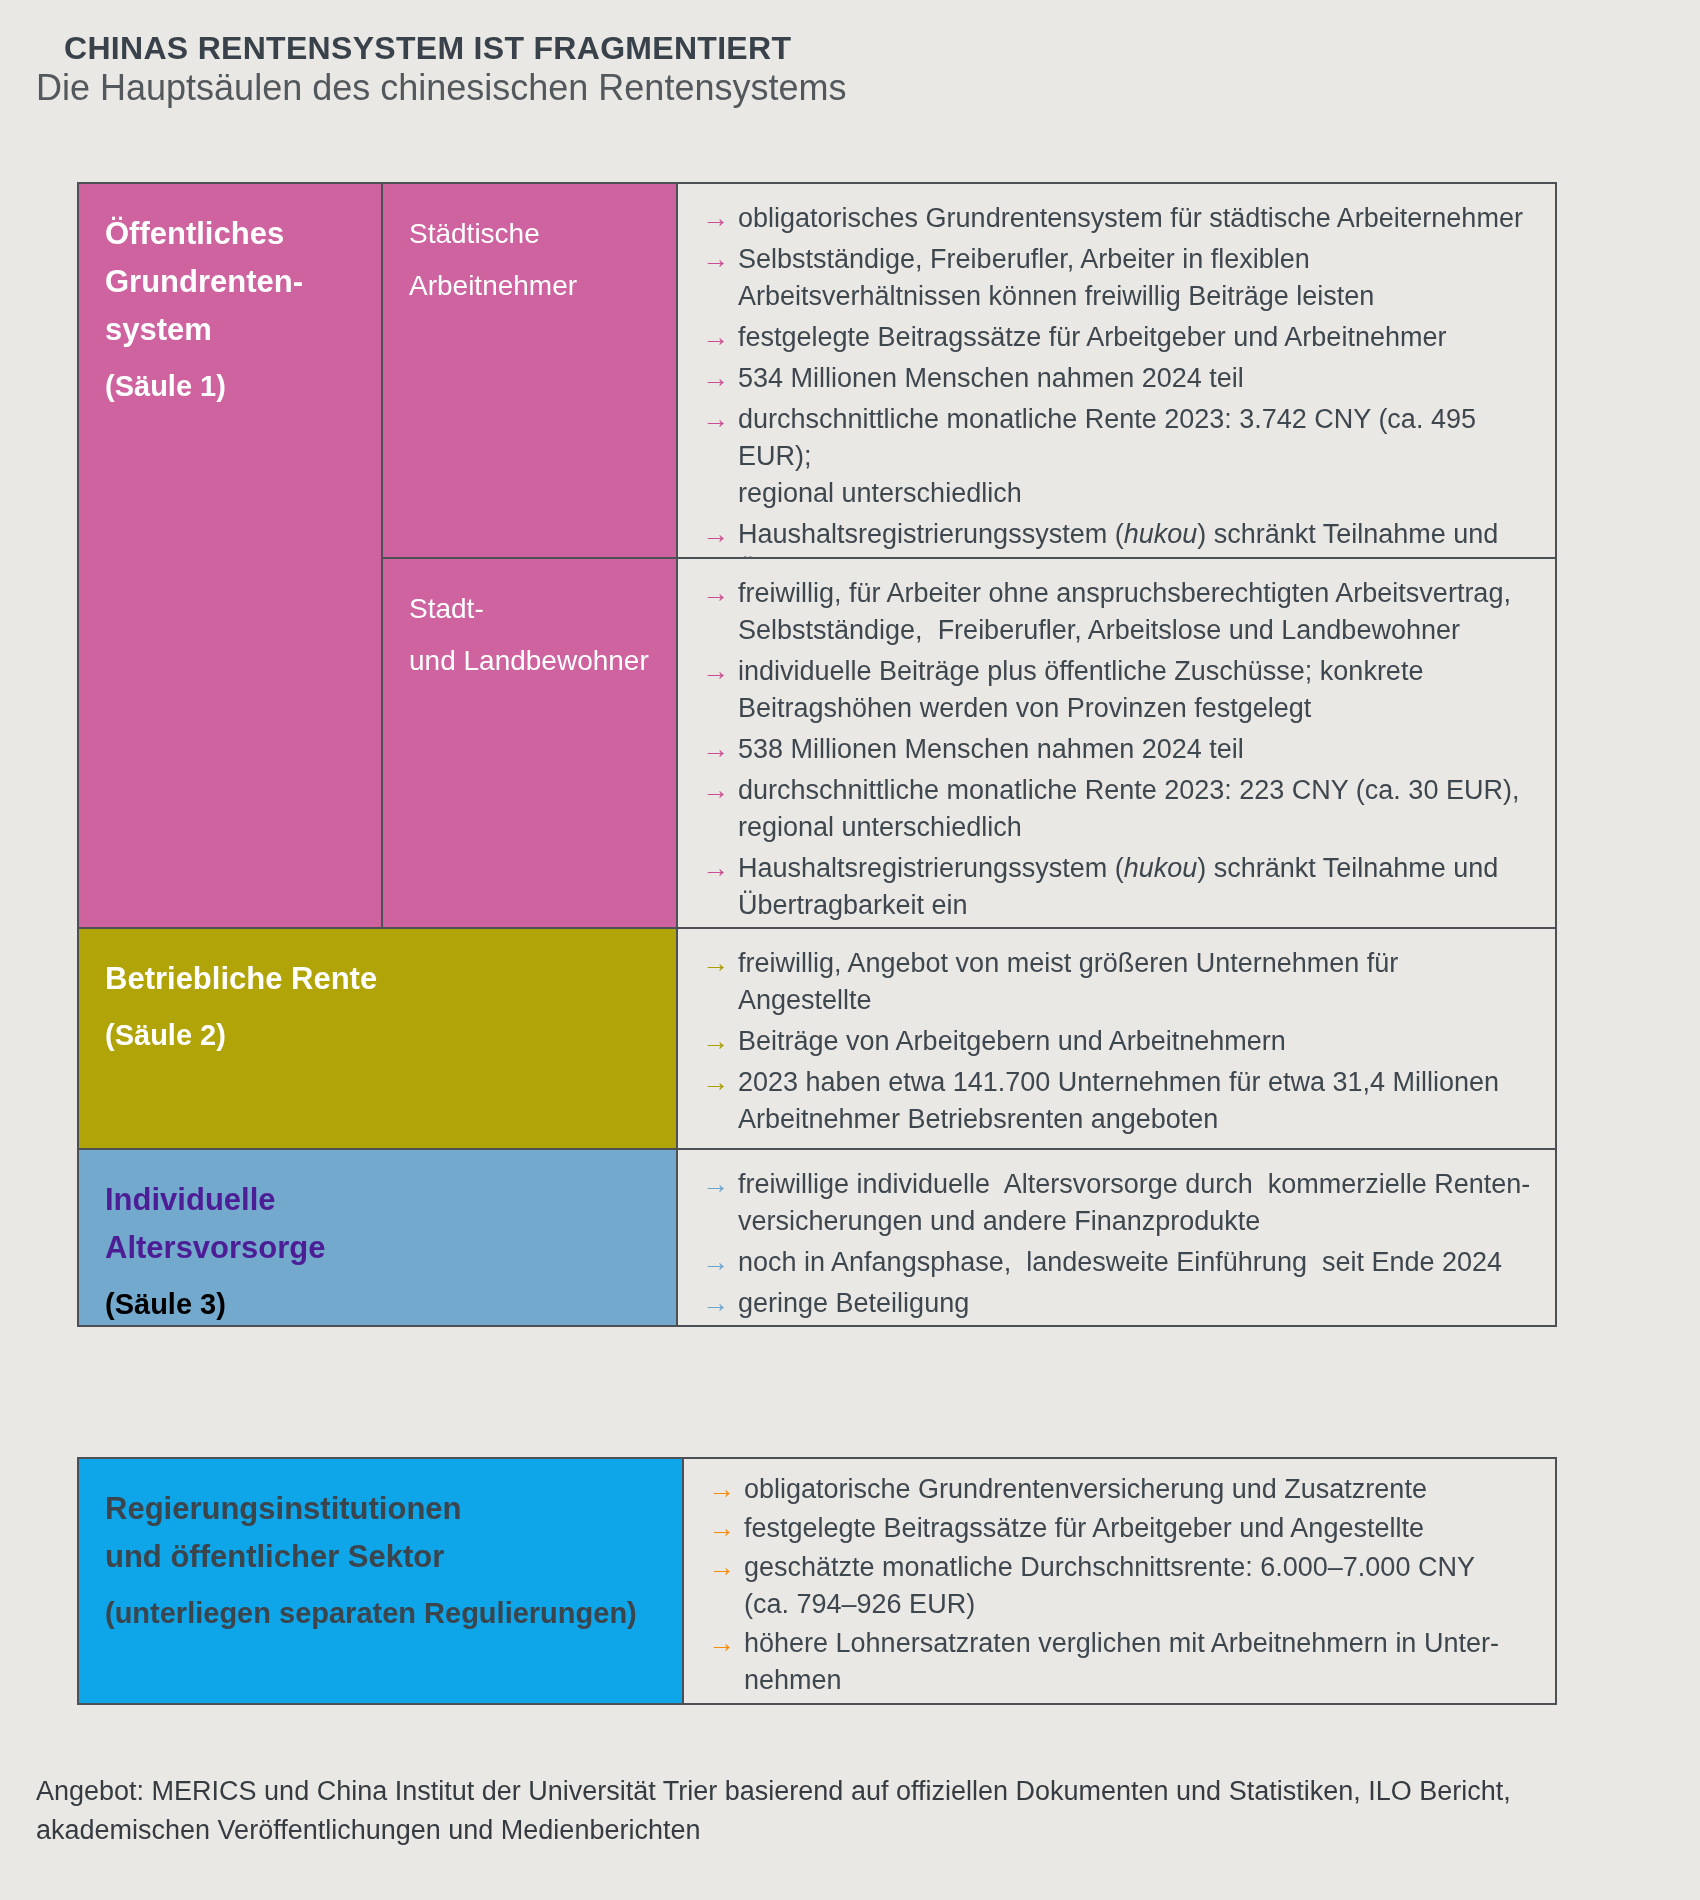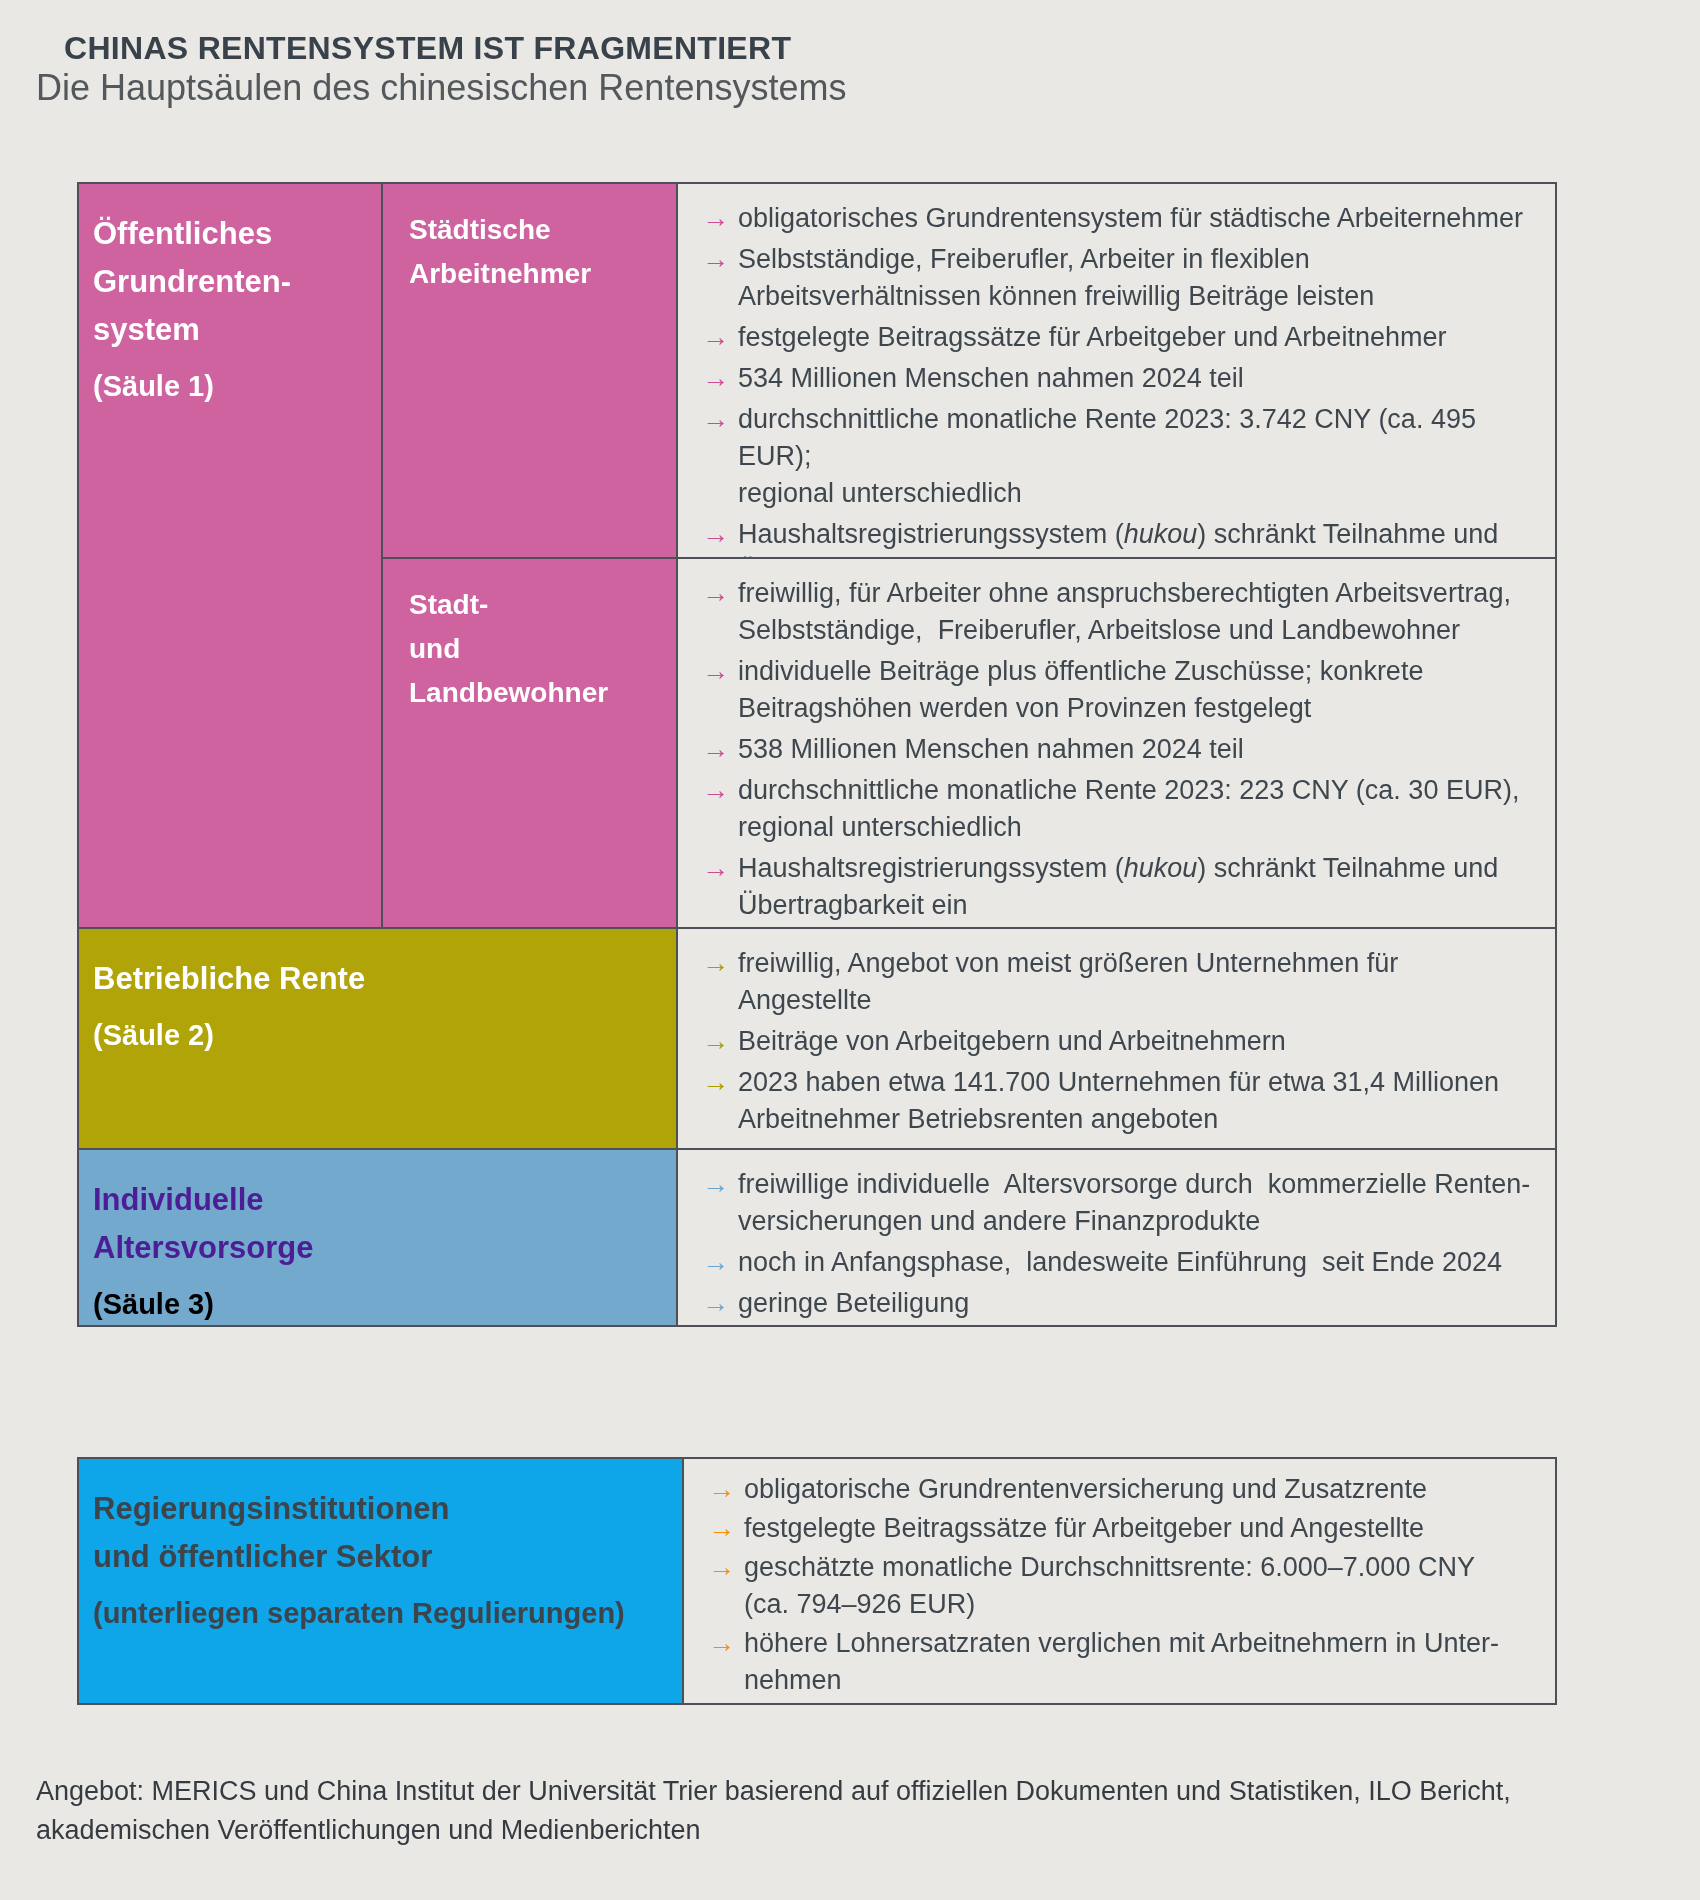--- a/index.html
+++ b/index.html
@@ -26,26 +26,26 @@
   }
   .grid-main{grid-template-columns:304px 295px 1fr;grid-template-rows:375px 370px 221px 177px;}
   .grid-extra{grid-template-columns:605px 1fr;grid-template-rows:246px;}
 
   .cell{
     border-right:2px solid #4d5156;
     border-bottom:2px solid #4d5156;
     box-sizing:border-box;
     overflow:hidden;
   }
-  .label-cell{padding:26px 20px 0 14px;}
+  .label-cell{padding:26px 20px 0 26px;}
   .label-title{font-size:31px;font-weight:700;line-height:48px;white-space:pre-wrap;}
   .label-sub{font-size:29px;font-weight:700;margin-top:16px;white-space:pre-wrap;}
 
   .rowhead-cell{padding:24px 16px 0 26px;}
-  .rowhead{font-size:28px;font-weight:700;line-height:44px;color:#ffffff;white-space:pre-wrap;}
+  .rowhead{font-size:28px;font-weight:400;line-height:52px;color:#ffffff;white-space:pre-wrap;}
 
   .text-cell{padding:16px 18px 0 24px;background:#eae8e5;}
   .text-cell-extra{padding-top:12px;}
   .bullet{display:flex;margin-bottom:4px;}
   .bullet-extra{margin-bottom:2px;}
   .arrow{flex:0 0 36px;width:36px;font-size:27px;line-height:37px;}
   .btext{flex:1;font-size:27px;line-height:37px;white-space:pre-wrap;}
 
   .footer{position:absolute;left:36px;top:1772px;width:1480px;}
   .source{font-size:27px;line-height:39px;color:#353b41;white-space:pre-wrap;}

